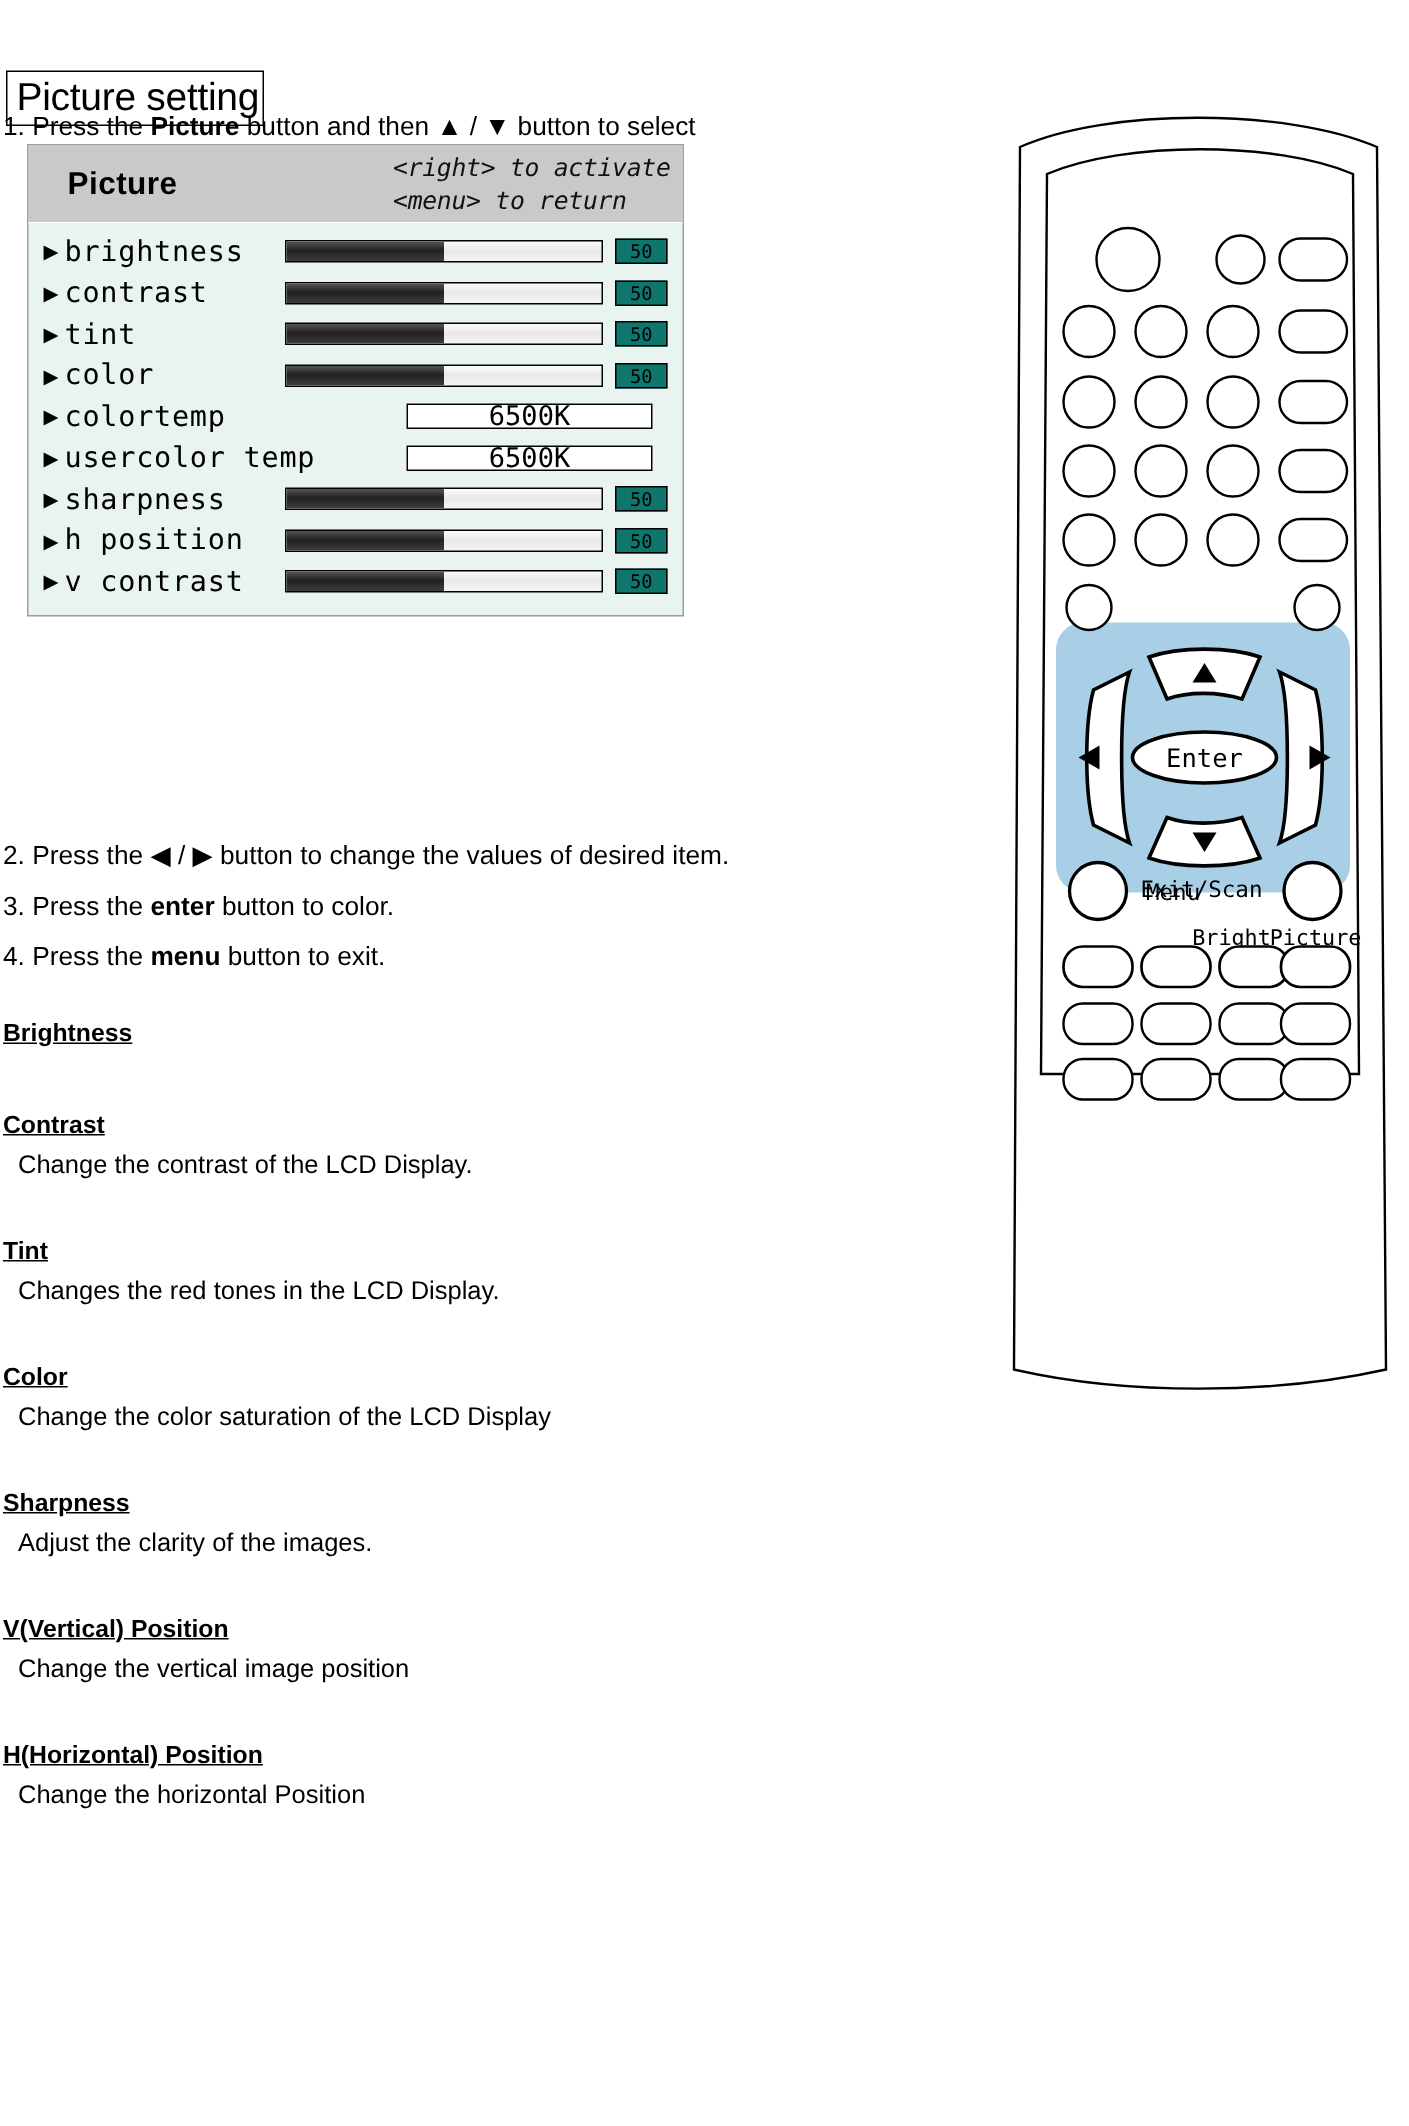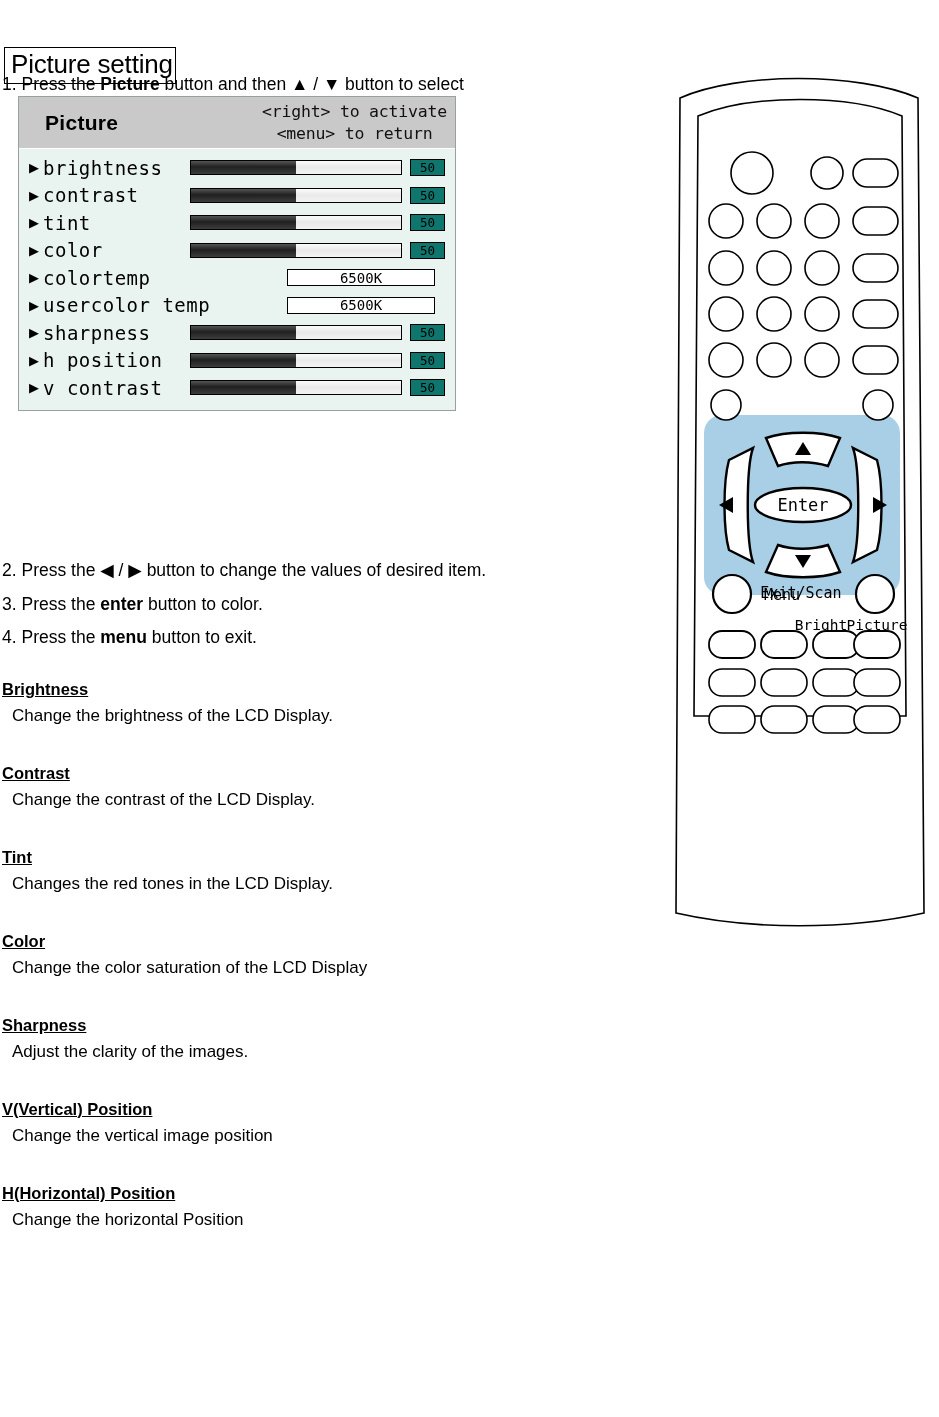--- a/index.html
+++ b/index.html
@@ -65,23 +65,24 @@
     font-weight: bold;
     margin-left: 26px;
     letter-spacing: 0.3px;
   }
   #osd-hints {
     position: absolute;
     right: 8px; top: 4px;
     font-family: "DejaVu Sans Mono", monospace;
     font-size: 16.5px;
     line-height: 1.33;
-    text-align: center;
+    text-align: left;
     color: #111;
     letter-spacing: -0.2px;
+    font-style: italic;
   }
   #osd-rows { padding: 5px 0 8px 0; }
 
   .osd-row {
     display: flex;
     align-items: center;
     height: 27.5px;
     padding-left: 10px;
   }
   .osd-bullet {
@@ -127,26 +128,26 @@
     border: 1.2px solid #000;
     background: #0f766e;
     font-family: "DejaVu Sans Mono", monospace;
     font-size: 12.5px;
     display: flex;
     align-items: center;
     justify-content: center;
     flex: 0 0 auto;
   }
   .wide-val {
-    width: 148px;
+    width: 164px;
     height: 17px;
     border: 1.2px solid #000;
     background: #ffffff;
     font-family: "DejaVu Sans Mono", monospace;
-    font-size: 14px;
+    font-size: 18px;
     display: flex;
     align-items: center;
     justify-content: center;
     flex: 0 0 auto;
     margin-right: 10px;
   }
 
   
   #definitions {
     position: absolute;
@@ -294,21 +295,21 @@
           <span class="bar">
             <span class="bar-fill" style="width: 50%;"></span>
           </span>
           <span class="valbox">50</span>
         </span>
       </div>
     </div>
 </div>
 
 <div id="definitions">
-    <div class="def-block"><div class="def-term">Brightness</div><div class="def-desc">Change the brightness of the LCD Display.</div></div>
+    <div class="def-block"><div class="def-term">Brightness</div></div>
     <div class="def-block"><div class="def-term">Contrast</div><div class="def-desc">Change the contrast of the LCD Display.</div></div>
     <div class="def-block"><div class="def-term">Tint</div><div class="def-desc">Changes the red tones in the LCD Display.</div></div>
     <div class="def-block"><div class="def-term">Color</div><div class="def-desc">Change the color saturation of the LCD Display</div></div>
     <div class="def-block"><div class="def-term">Sharpness</div><div class="def-desc">Adjust the clarity of the images.</div></div>
     <div class="def-block"><div class="def-term">V(Vertical) Position</div><div class="def-desc">Change the vertical image position</div></div>
     <div class="def-block"><div class="def-term">H(Horizontal) Position</div><div class="def-desc">Change the horizontal Position</div></div>
   </div>
 
 <div id="remote-wrap">
 <svg id="remote-svg" width="271" height="880" viewBox="0 0 271 880" xmlns="http://www.w3.org/2000/svg">

